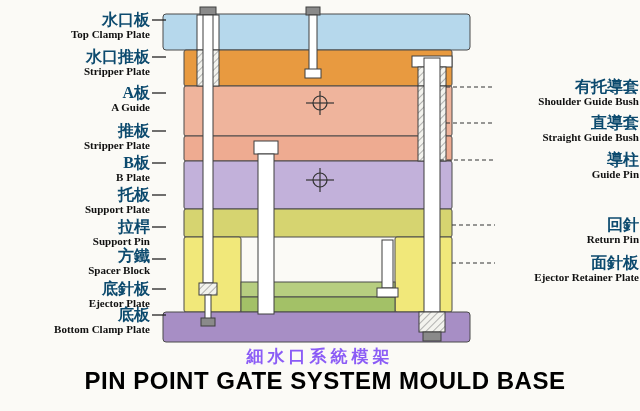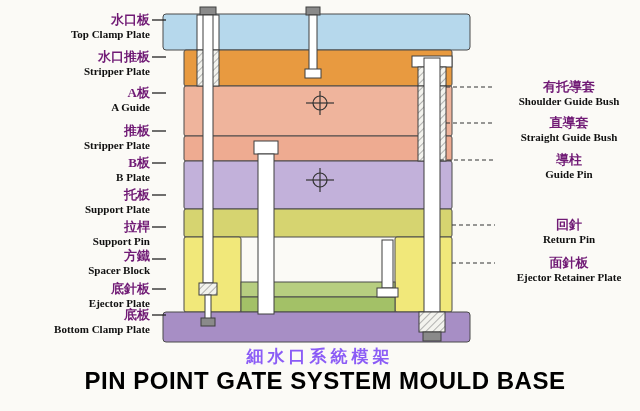--- a/index.html
+++ b/index.html
@@ -1,20 +1,20 @@
 <!DOCTYPE html>
 <html><head>
 <meta charset="utf-8">
 <style>
   html,body{margin:0;padding:0;background:#ffffff;}
   .canvas{position:relative;width:640px;height:411px;background:#fbfaf6;font-family:"Liberation Serif",serif;overflow:hidden;}
   .canvas svg{position:absolute;left:0;top:0;}
   .ll{position:absolute;left:0;width:150px;text-align:right;line-height:14px;}
-  .rl{position:absolute;left:499px;width:140px;text-align:center;line-height:14px;}
-  .zh{font-size:13px;font-weight:bold;color:#701a75;white-space:nowrap;}
+  .rl{position:absolute;left:499px;width:140px;text-align:right;line-height:14px;}
+  .zh{font-size:16px;font-weight:bold;color:#0c4a6e;white-space:nowrap;}
   .en{font-size:11px;font-weight:bold;color:#101010;white-space:nowrap;}
   .title-zh{position:absolute;left:0;right:0;top:345px;text-align:center;font-size:17px;font-weight:bold;letter-spacing:4px;color:#8b5cf6;}
   .title-en{position:absolute;left:0;right:0;top:367px;text-align:center;font-size:24px;font-weight:bold;font-family:"Liberation Sans",sans-serif;letter-spacing:0.5px;color:#000;padding-left:10px;}
 </style>
 </head>
 <body>
 
 <div class="canvas">
 
   <svg width="640" height="411" viewBox="0 0 640 411">

